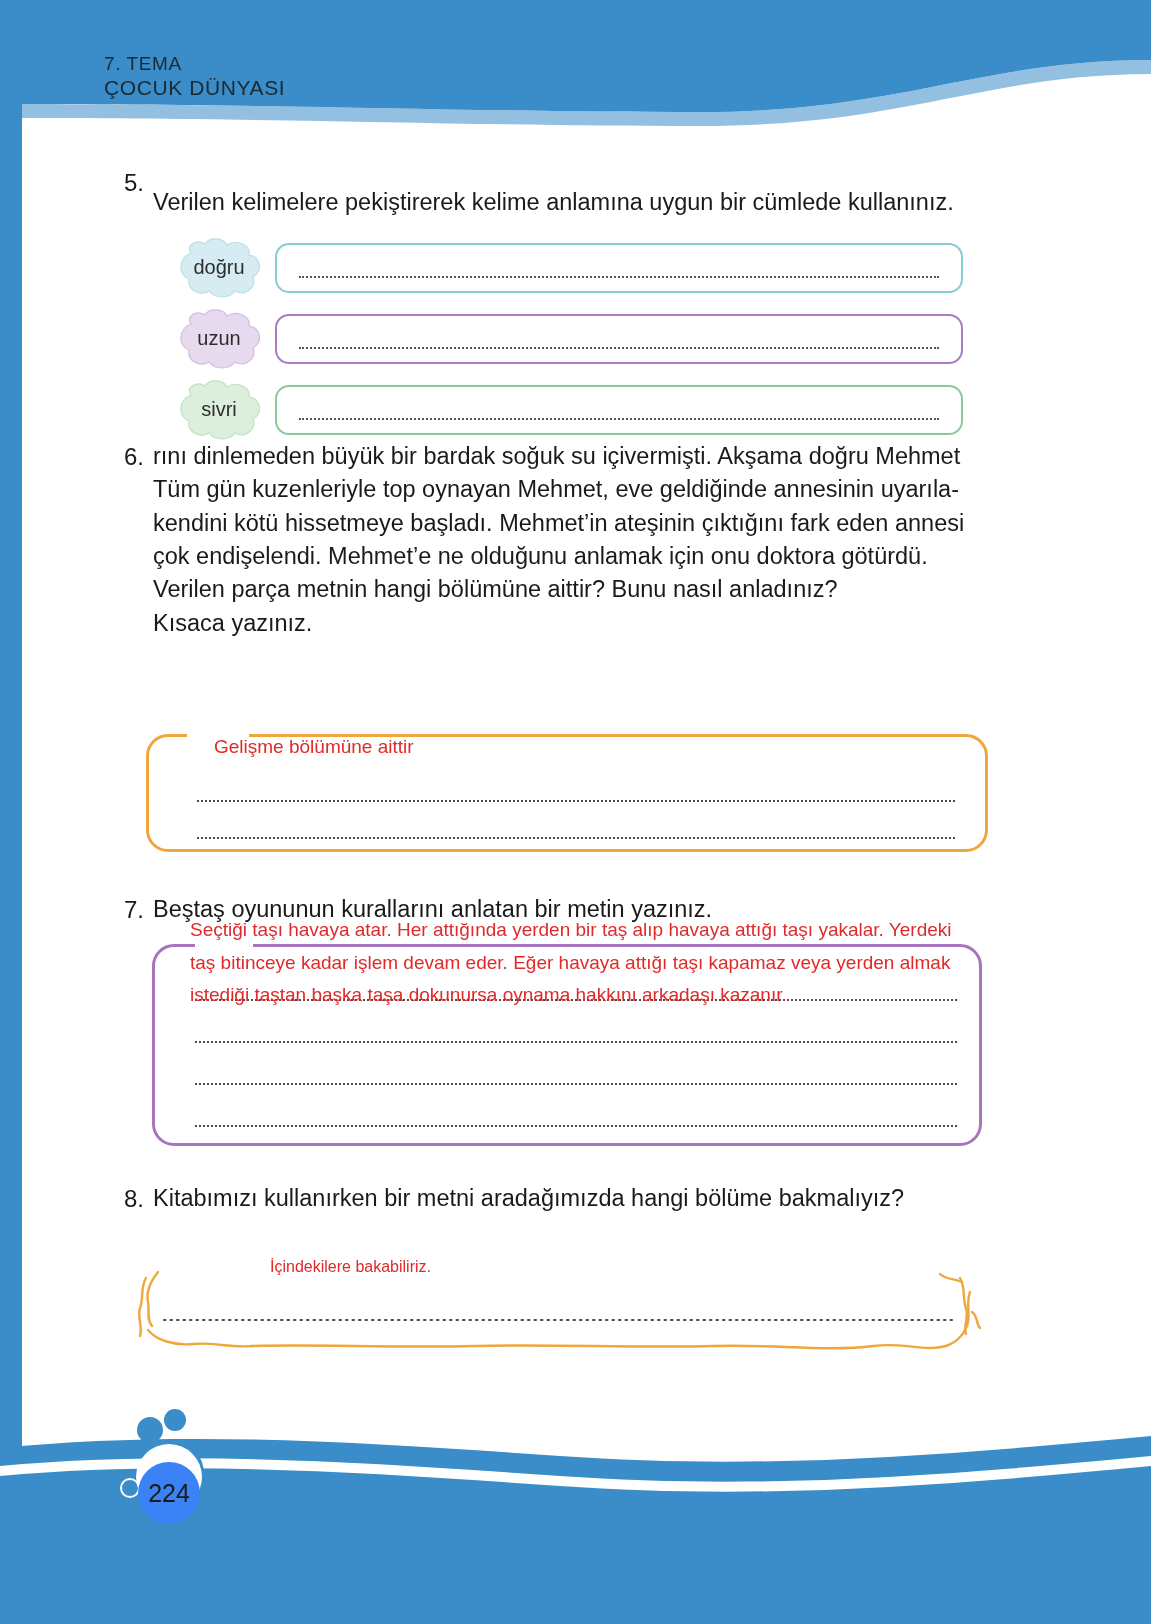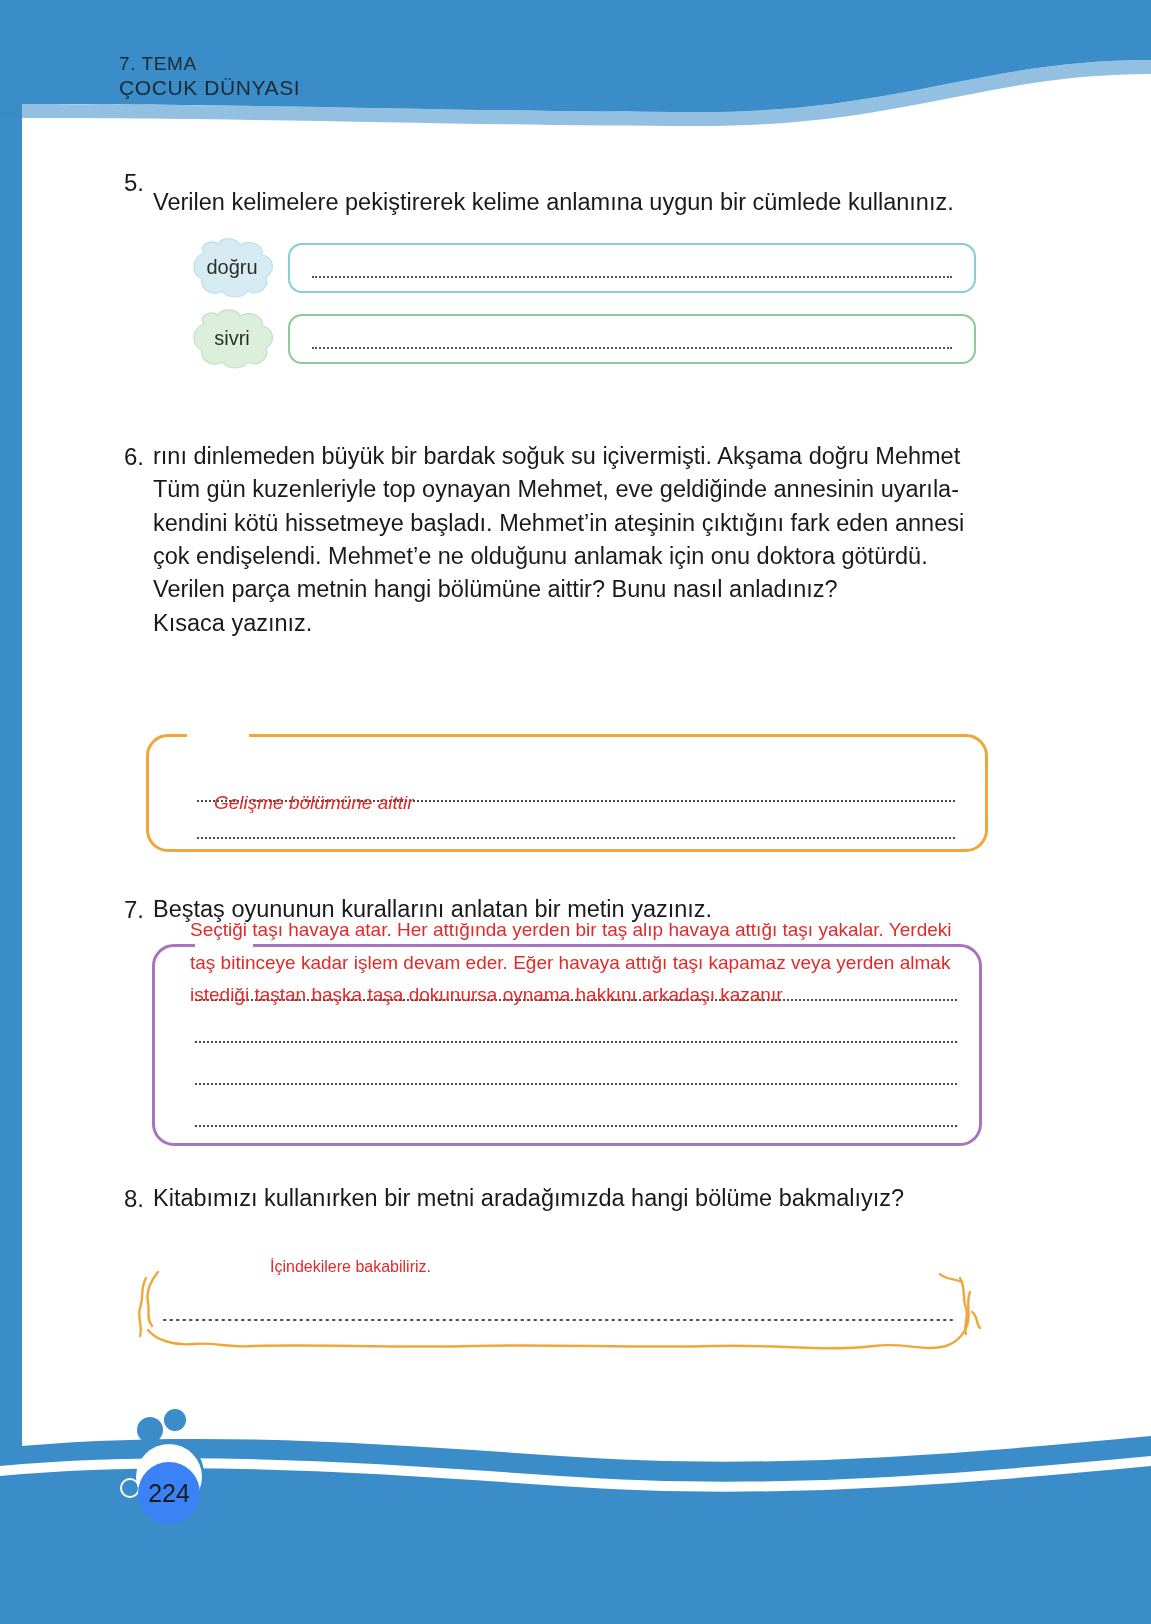--- a/index.html
+++ b/index.html
@@ -26,21 +26,21 @@
     position: absolute;
     top: 0; left: 0;
     width: 1151px;
     height: 130px;
     z-index: 2;
   }
   .header-banner svg { display: block; }
   .header-text {
     position: absolute;
     top: 52px;
-    left: 119px;
+    left: 104px;
     z-index: 3;
     line-height: 1.22;
     color: #1b2a33;
     font-size: 20px;
     letter-spacing: 0.6px;
   }
   .header-text .line1 { display: block; font-size: 19px; }
   .header-text .line2 { display: block; font-size: 21px; }
 
   
@@ -86,21 +86,21 @@
     font-size: 23.5px;
     line-height: 1.42;
     color: #1a1a1a;
   }
   .q-body p { margin: 0; }
   .q-strong { font-weight: 400; }
 
   
   .q5-rows {
     position: absolute;
-    left: 186px;
+    left: 173px;
     top: 236px;
     width: 790px;
   }
   .word-row {
     position: relative;
     height: 63px;
     margin-bottom: 8px;
     display: flex;
     align-items: center;
   }
@@ -297,20 +297,31 @@
           <svg width="92" height="62" viewBox="0 0 92 62" xmlns="http://www.w3.org/2000/svg">
             <path d="M18,16 C12,8 24,2 32,7 C36,0 50,0 54,8 C64,2 78,8 76,18 C88,20 90,34 80,40 C84,50 72,60 62,54 C56,62 42,62 36,54 C26,60 14,52 16,42 C4,38 6,20 18,16 Z" fill="#d6ecf2" stroke="#b9dfe8" stroke-width="1.2"></path>
           </svg>
           <span class="cloud-label">doğru</span>
         </div>
         <div class="answer-box c-blue">
           <div class="dotline"></div>
         </div>
       </div>
 
+      <div class="word-row">
+        <div class="cloud">
+          <svg width="92" height="62" viewBox="0 0 92 62" xmlns="http://www.w3.org/2000/svg">
+            <path d="M18,16 C12,8 24,2 32,7 C36,0 50,0 54,8 C64,2 78,8 76,18 C88,20 90,34 80,40 C84,50 72,60 62,54 C56,62 42,62 36,54 C26,60 14,52 16,42 C4,38 6,20 18,16 Z" fill="#e8daee" stroke="#d3bbdf" stroke-width="1.2"></path>
+          </svg>
+          <span class="cloud-label">uzun</span>
+        </div>
+        <div class="answer-box c-purple">
+          <div class="dotline"></div>
+        </div>
+      </div>
 
       <div class="word-row">
         <div class="cloud">
           <svg width="92" height="62" viewBox="0 0 92 62" xmlns="http://www.w3.org/2000/svg">
             <path d="M18,16 C12,8 24,2 32,7 C36,0 50,0 54,8 C64,2 78,8 76,18 C88,20 90,34 80,40 C84,50 72,60 62,54 C56,62 42,62 36,54 C26,60 14,52 16,42 C4,38 6,20 18,16 Z" fill="#dcefdc" stroke="#bfe0c2" stroke-width="1.2"></path>
           </svg>
           <span class="cloud-label">sivri</span>
         </div>
         <div class="answer-box c-green">
           <div class="dotline"></div>
@@ -328,21 +339,21 @@
         <p class="q6-line">çok endişelendi. Mehmet’e ne olduğunu anlamak için onu doktora götürdü.</p>
         <p class="q6-line q-strong">Verilen parça metnin hangi bölümüne aittir? Bunu nasıl anladınız?</p>
         <p class="q6-line q-strong">Kısaca yazınız.</p>
       </div>
     </div>
 
     <div class="orange-box">
       <div class="box-line" style="top:63px;"></div>
       <div class="box-line" style="top:100px;"></div>
     </div>
-    <div class="hand-answer" style="left:214px; top:792px;font-style:italic;">Gelişme bölümüne aittir</div>
+    <div class="hand-answer" style="left:214px; top:736px;">Gelişme bölümüne aittir</div>
 
     <div class="q" id="q7">
       <div class="q-num">7.</div>
       <div class="q-body" style="width:840px;">Beştaş oyununun kurallarını anlatan bir metin yazınız.</div>
     </div>
 
     <div class="purple-box">
       <div class="box-line" style="top:52px; left:40px; right:22px;"></div>
       <div class="box-line" style="top:94px; left:40px; right:22px;"></div>
       <div class="box-line" style="top:136px; left:40px; right:22px;"></div>

